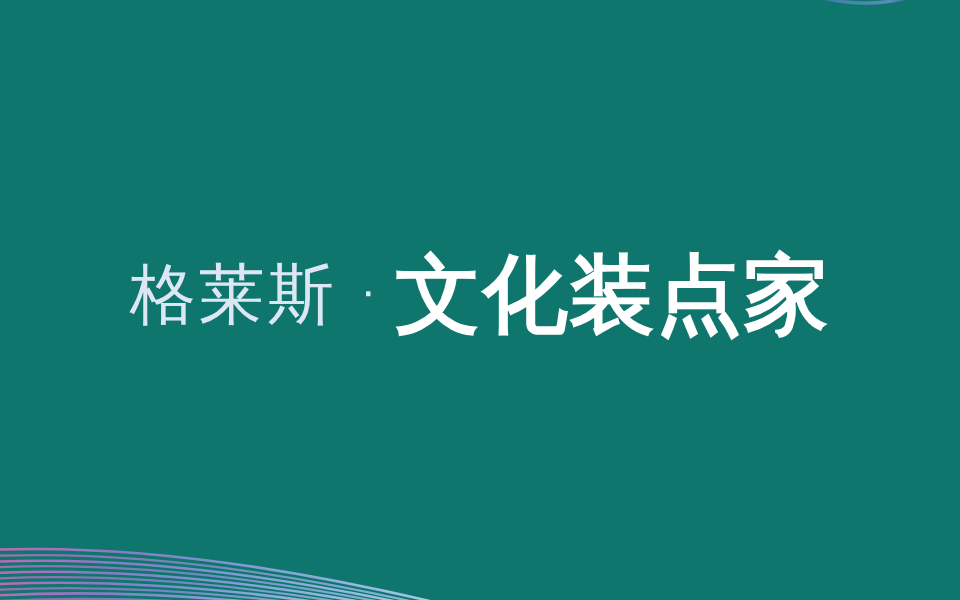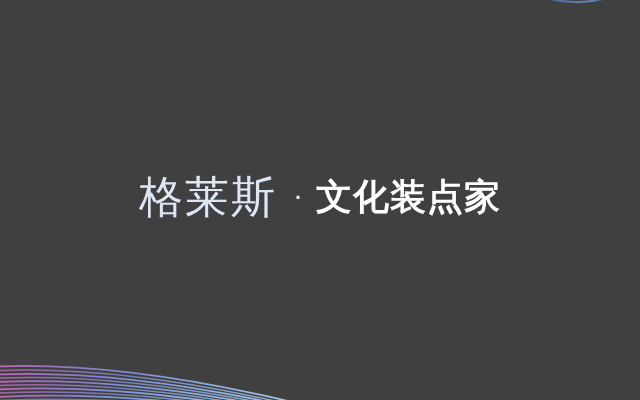--- a/index.html
+++ b/index.html
@@ -5,21 +5,21 @@
   html, body {
     margin: 0;
     padding: 0;
     background: #06366c;
   }
   #slide {
     position: relative;
     width: 640px;
     height: 400px;
     overflow: hidden;
-    background: #404040;
+    background: #0f766e;
     font-family: "Liberation Sans", "DejaVu Sans", sans-serif;
     -webkit-font-smoothing: antialiased;
   }
 
   
   .deco-layer {
     position: absolute;
     left: 0;
     top: 0;
     width: 640px;
@@ -57,21 +57,21 @@
     color: #e7eefa;
     font-size: 30px;
     line-height: 1;
     font-weight: 400;
     padding: 0 13px 0 16px;
     position: relative;
     top: -2px;
   }
   .brand-bold {
     color: #ffffff;
-    font-size: 36px;
+    font-size: 57px;
     line-height: 1;
     font-weight: 700;
     letter-spacing: 1px;
   }
 </style>
 </head>
 <body>
 
 <div id="slide">
 

